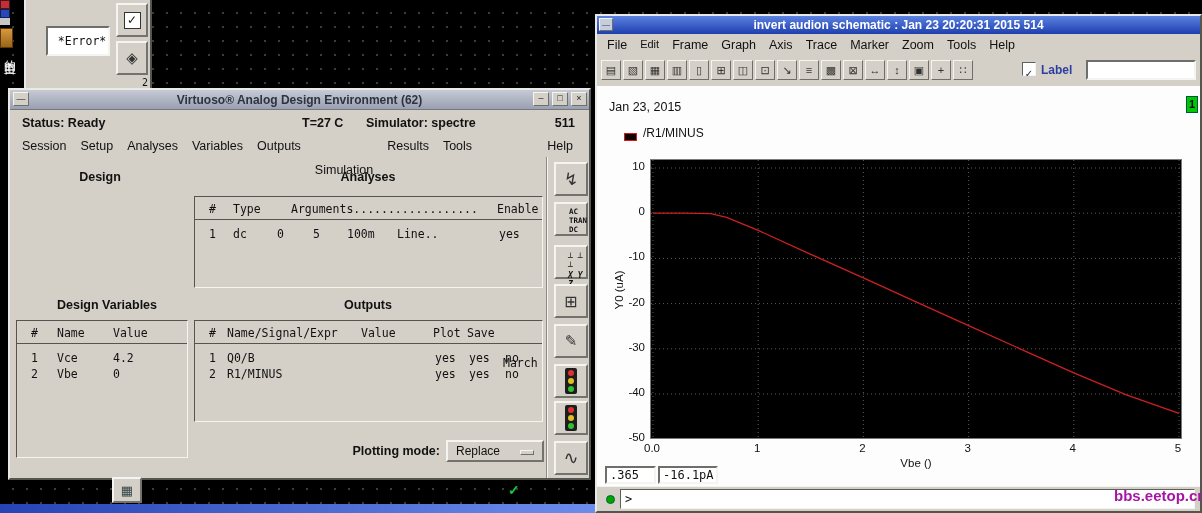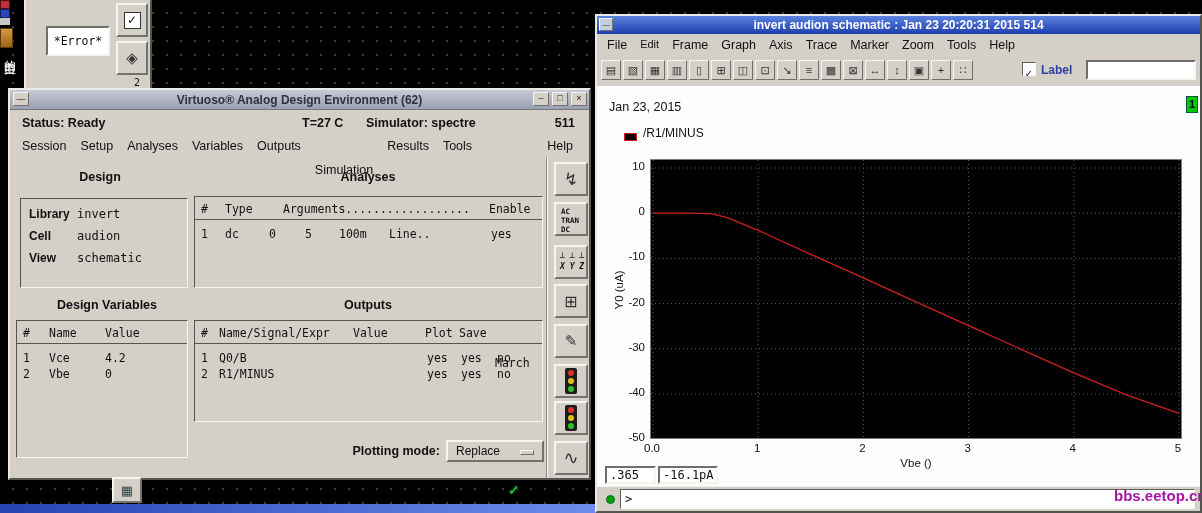--- a/index.html
+++ b/index.html
@@ -5,21 +5,21 @@
   * { margin:0; padding:0; box-sizing:border-box; }
   html,body { background:#1a1a1a; }
   #screen{
     position:relative; width:1202px; height:513px; overflow:hidden;
     background-color:#000;
     background-image:radial-gradient(circle,#3c3c3c 1px,rgba(0,0,0,0) 1.3px);
     background-size:14px 14px; background-position:6px 6px;
     font-family:"Liberation Sans",sans-serif; color:#111;
   }
   .abs{ position:absolute; }
-  .mono{ font-family:"DejaVu Sans Mono","Liberation Mono",monospace; }
+  .mono{ font-family:"DejaVu Sans Mono","Liberation Mono",monospace;padding-left:8px; }
   .b{ font-weight:bold; }
   .r1{ border:1px solid; border-color:#f4f4f0 #6e6e6a #6e6e6a #f4f4f0; background:#d4d0c8; }
   .r2{ border:2px solid; border-color:#f4f4f0 #72726e #72726e #f4f4f0; background:#d4d0c8; }
   .s1{ border:1px solid; border-color:#5e5e5a #f4f4f0 #f4f4f0 #5e5e5a; }
   .s2{ border:2px solid; border-color:#6e6e6a #f4f4f0 #f4f4f0 #6e6e6a; }
   .win{ position:absolute; background:#d4d0c8; border:2px solid; border-color:#e9e9e5 #55554f #55554f #e9e9e5; }
   .tb-btn{ position:absolute; width:16px; height:14px; font-size:9px; line-height:11px; text-align:center; color:#222; }
   .icon-btn{ display:flex; align-items:center; justify-content:center; color:#333; }
   .cell{ position:absolute; font-size:11.5px; white-space:pre; }
   .menu-item{ cursor:default; }
@@ -78,28 +78,20 @@
         <span class="menu-item" style="font-size:12.5px;">Analyses</span>
         <span class="menu-item" style="font-size:12.5px;">Variables</span>
         <span class="menu-item" style="font-size:12.5px;">Outputs</span>
         <span class="menu-item" style="font-size:12.5px;margin-top:24px;">Simulation</span>
         <span class="menu-item" style="font-size:12.5px;">Results</span>
         <span class="menu-item" style="font-size:12.5px;">Tools</span>
       </div>
     <span class="abs menu-item" style="right:16px;top:49px;font-size:12.5px;">Help</span>
 
     <span class="abs b" style="left:30px;top:80px;width:120px;text-align:center;font-size:12.5px;">Design</span>
-    <div class="panelbox" style="left:10px;top:108px;width:168px;height:90px;">
-      <span class="abs b" style="left:8px;top:8px;font-size:12px;">Library</span>
-      <span class="abs mono" style="left:56px;top:8px;font-size:12px;">invert</span>
-      <span class="abs b" style="left:8px;top:30px;font-size:12px;">Cell</span>
-      <span class="abs mono" style="left:56px;top:30px;font-size:12px;">audion</span>
-      <span class="abs b" style="left:8px;top:52px;font-size:12px;">View</span>
-      <span class="abs mono" style="left:56px;top:52px;font-size:12px;">schematic</span>
-    </div>
 
     <span class="abs b" style="left:243px;top:80px;width:230px;text-align:center;font-size:12.5px;">Analyses</span>
     <div class="panelbox" style="left:184px;top:106px;width:349px;height:92px;">
       <span class="cell mono" style="left:6px;top:5px;">#</span>
       <span class="cell mono" style="left:30px;top:5px;">Type</span>
       <span class="cell mono" style="left:88px;top:5px;">Arguments..................</span>
       <span class="cell mono" style="left:294px;top:5px;">Enable</span>
       <span class="divline" style="top:22px;"></span>
       <span class="cell mono" style="left:6px;top:30px;">1</span>
       <span class="cell mono" style="left:30px;top:30px;">dc</span>

